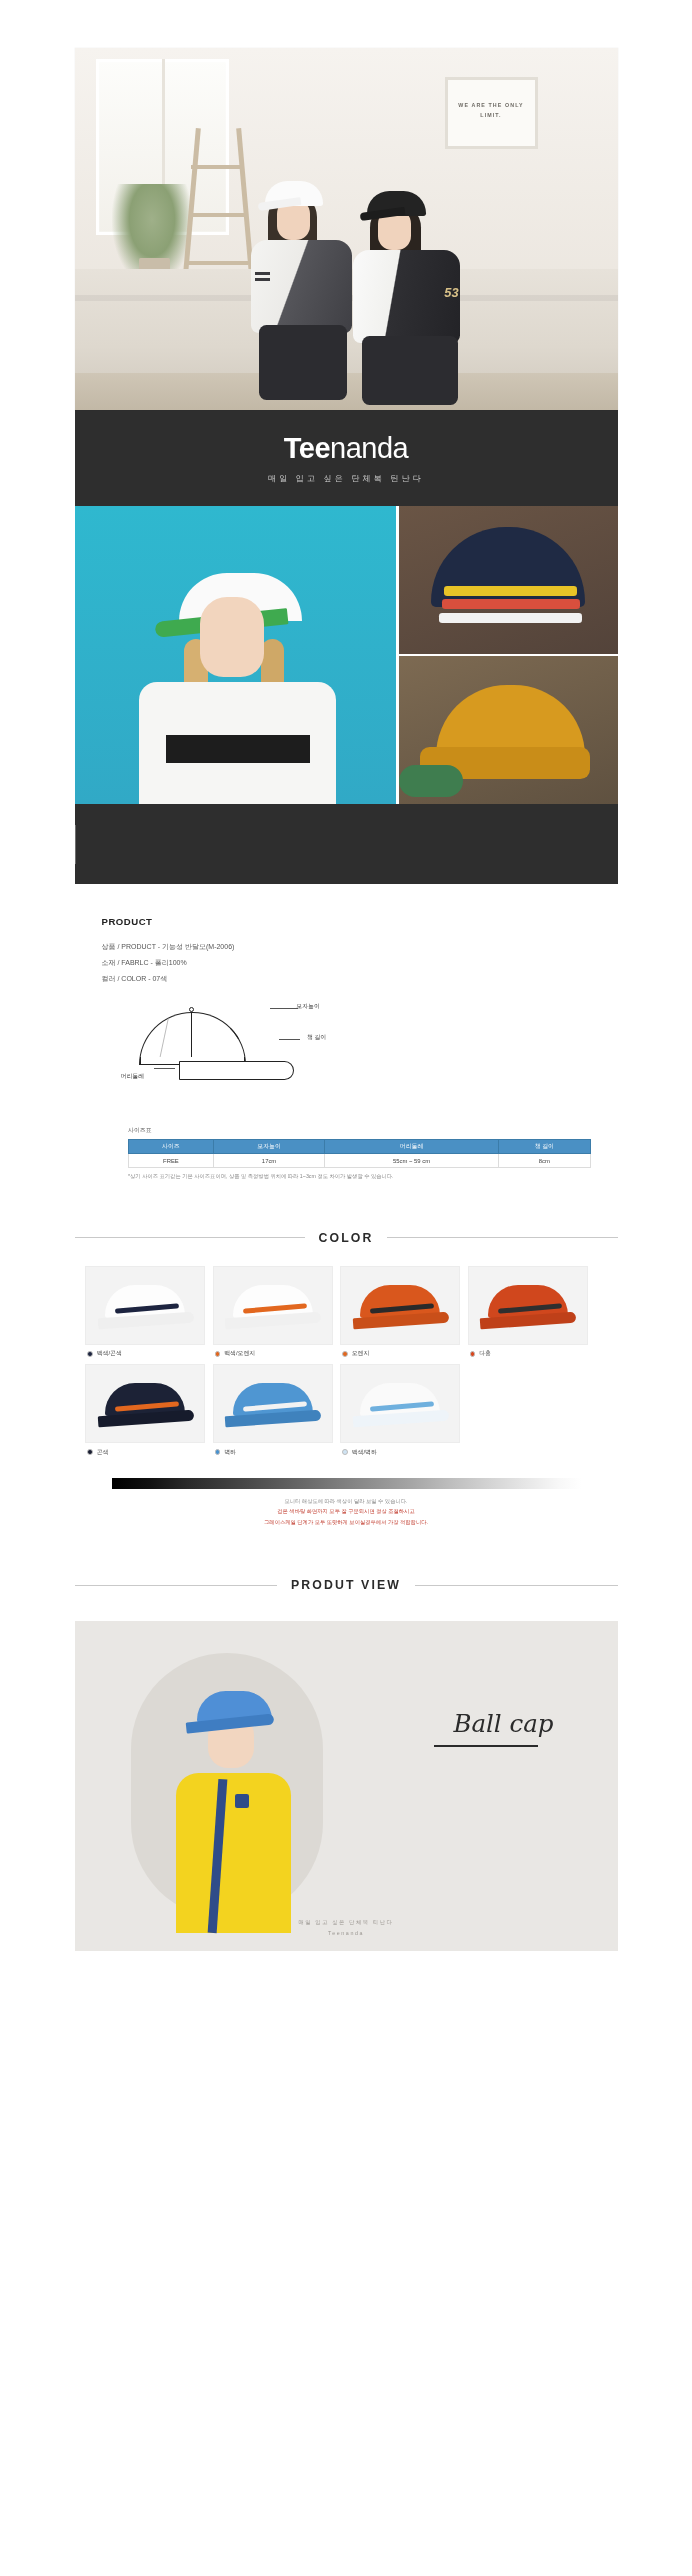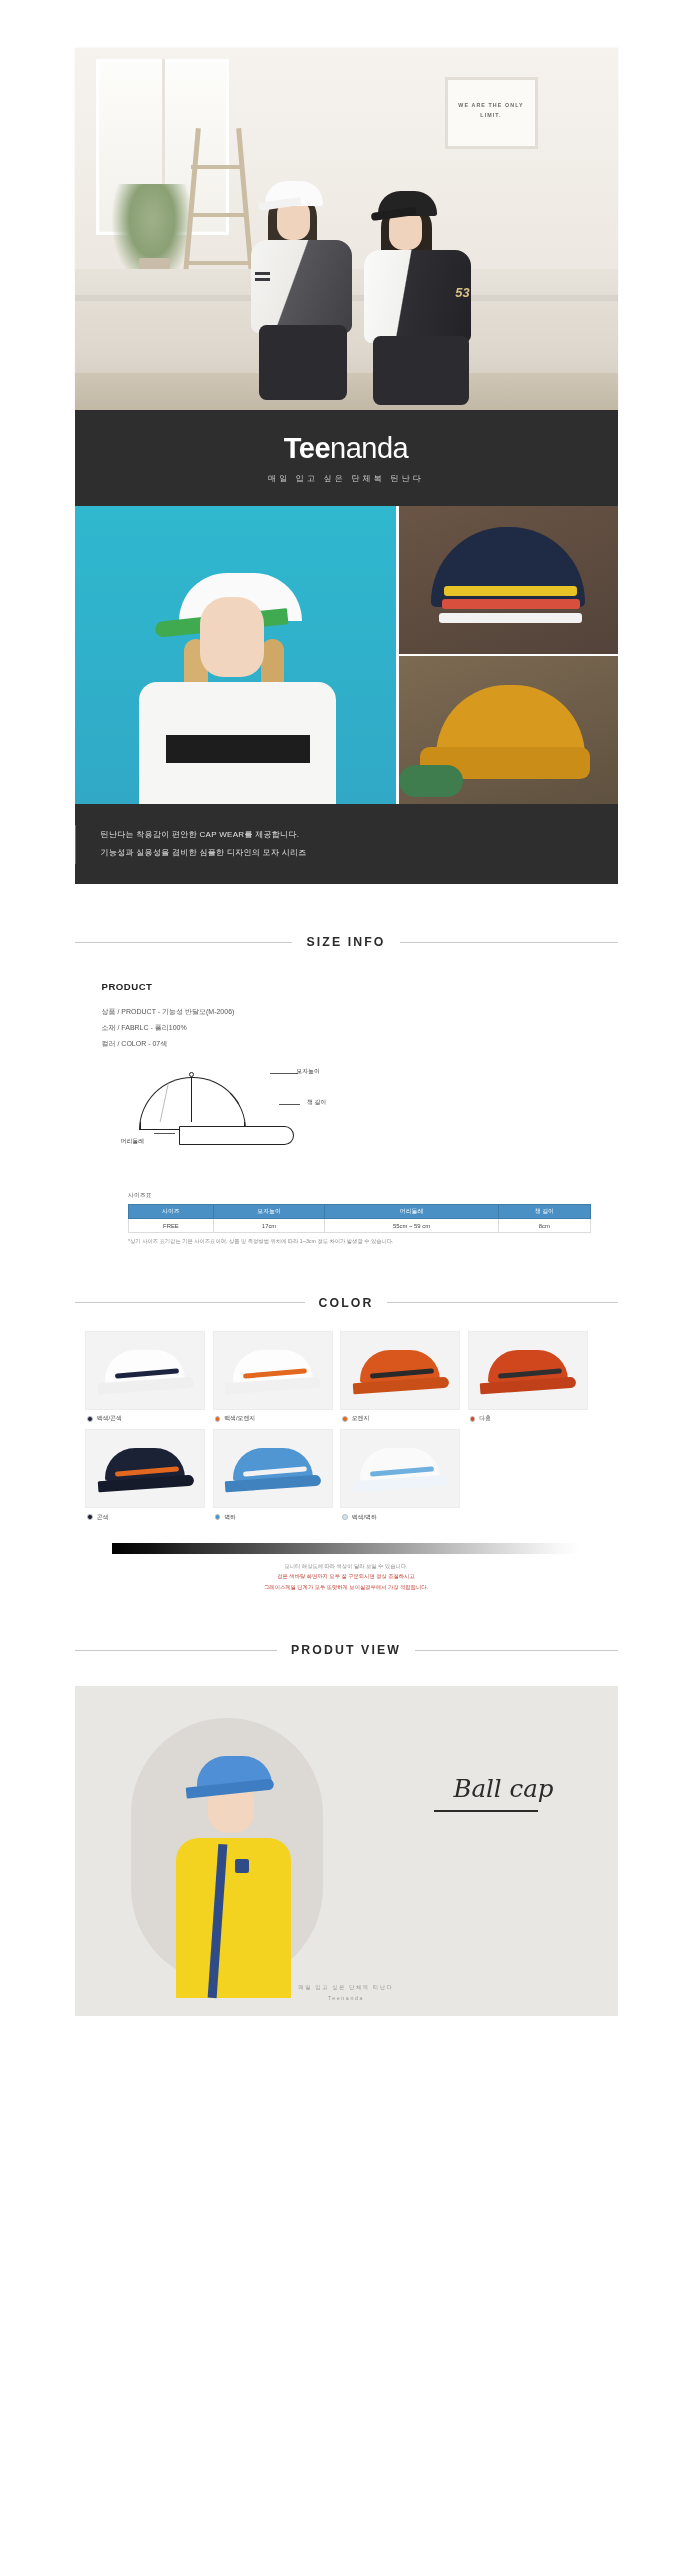--- a/index.html
+++ b/index.html
@@ -80,21 +80,21 @@
   .mA { left: 160px; bottom: 16px; width: 133px; height: 229px; }
   .mA .hair{ position:absolute; left:33px; top:28px; width:49px; height:64px; background:#3a3129; border-radius:24px 24px 16px 16px;}
   .mA .face{ position:absolute; left:42px; top:33px; width:33px; height:42px; background:#f0d3bd; border-radius:16px 16px 14px 14px;}
   .mA .cap { position:absolute; left:30px; top:16px; width:58px; height:24.5px; background:#fbfbfb; border-radius:27px 27px 3.2px 3.2px;}
   .mA .brim{ position:absolute; left:23.4px; top:35px; width:43px; height:7.5px; background:#f2f2f2; border-radius:8.5px 2.1px 2.1px 8.5px; transform:rotate(-8deg);}
   .mA .jacket{ position:absolute; left:16px; top:75px; width:101px; height:93px; background:linear-gradient(110deg,#f4f4f2 0%,#ecebe8 42%,#55555a 43%,#3f3f44 100%); border-radius:16px 16px 7.5px 7.5px;}
   .mA .stripe{position:absolute; left:20px; top:107px; width:15px; height:2.7px; background:#3a3a3e;}
   .mA .stripe2{position:absolute; left:20px; top:113px; width:15px; height:2.7px; background:#3a3a3e;}
   .mA .legs{ position:absolute; left:24.5px; top:160px; width:88px; height:75px; background:#2c2c30; border-radius:7.5px;}
   
-  .mB { left: 275px; bottom: 16px; width: 138px; height: 224px; }
+  .mB { left: 264px; bottom: 16px; width: 138px; height: 224px; }
   .mB .hair{ position:absolute; left:31px; top:33px; width:51px; height:69px; background:#2b241f; border-radius:24.5px 24.5px 18px 18px;}
   .mB .face{ position:absolute; left:39px; top:38px; width:33px; height:42px; background:#f0d3bd; border-radius:16px 16px 14px 14px;}
   .mB .cap { position:absolute; left:28px; top:21px; width:59px; height:24.5px; background:#232323; border-radius:27px 27px 3.2px 3.2px;}
   .mB .brim{ position:absolute; left:21px; top:40px; width:45px; height:7.5px; background:#1d1d1d; border-radius:8.5px 2.1px 2.1px 8.5px; transform:rotate(-8deg);}
   .mB .jacket{ position:absolute; left:14px; top:80px; width:107px; height:93px; background:linear-gradient(100deg,#fafafa 0%,#f1f1ee 38%,#2f2f33 39%,#232327 100%); border-radius:16px 16px 7.5px 7.5px;}
   .mB .num{position:absolute; right:18px; top:115px; color:#d8c188; font-size:12.8px; font-weight:bold; font-style:italic;}
   .mB .legs{ position:absolute; left:23.4px; top:166px; width:96px; height:69px; background:#2c2c30; border-radius:7.5px;}
 
   
   .brandbar {
@@ -289,31 +289,22 @@
       <div class="r2">
         <div class="cap"></div>
           <div class="cap2"></div>
           <div class="g"></div>
       </div>
     </div>
   </div>
 
   <div class="bbc">
     <div class="div"></div>
-    <div class="r">
-      <div>틴난다는 착용감이 편안한 CAP WEAR를 제공합니다.</div>
-      <div>기능성과 실용성을 겸비한 심플한 디자인의 모자 시리즈</div>
-    </div>
-  </div>
-
-  <div class="sectitle">
-    <div class="line"></div>
-    <h2>SIZE INFO</h2>
-    <div class="line"></div>
-  </div>
+  </div>
+
 
   <div class="sizeinfo">
     <div class="txt">
       <h3>PRODUCT</h3>
       <p>상품 / PRODUCT  -  기능성 반달모(M-2006)</p>
       <p>소재 / FABRLC  -  폴리100%</p>
       <p>컬러 / COLOR  -  07색</p>
     </div>
     <div class="draw">
       <div class="capline">

